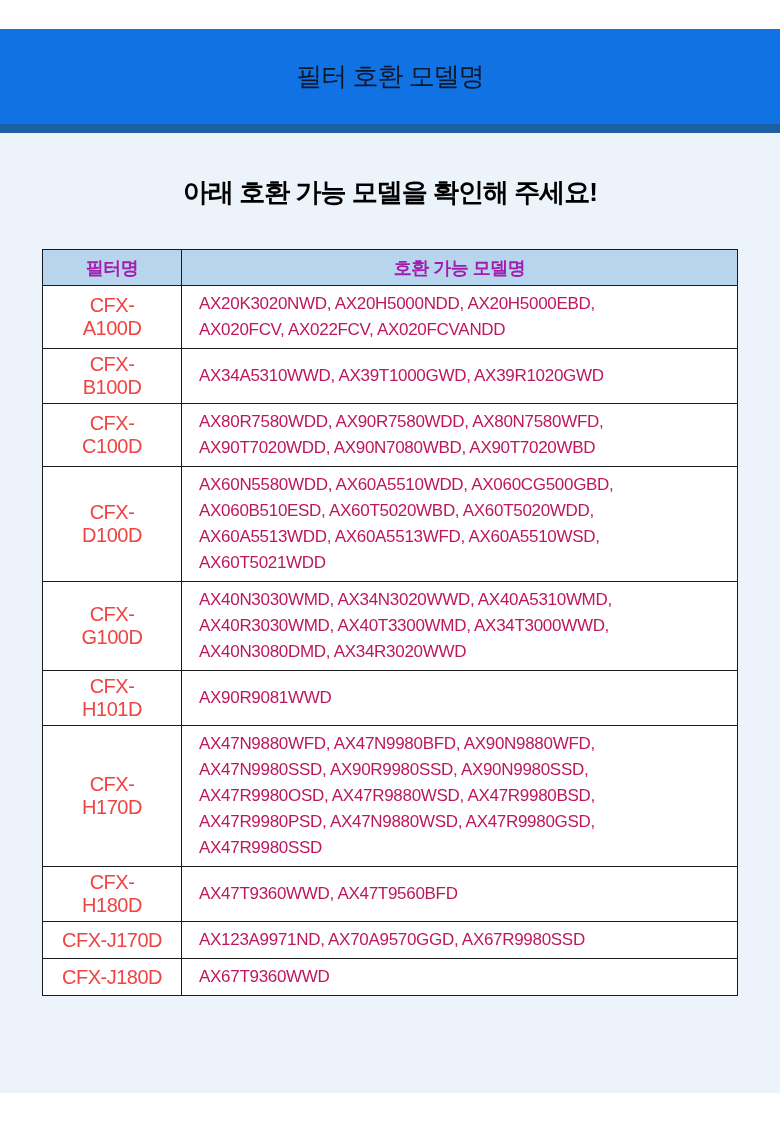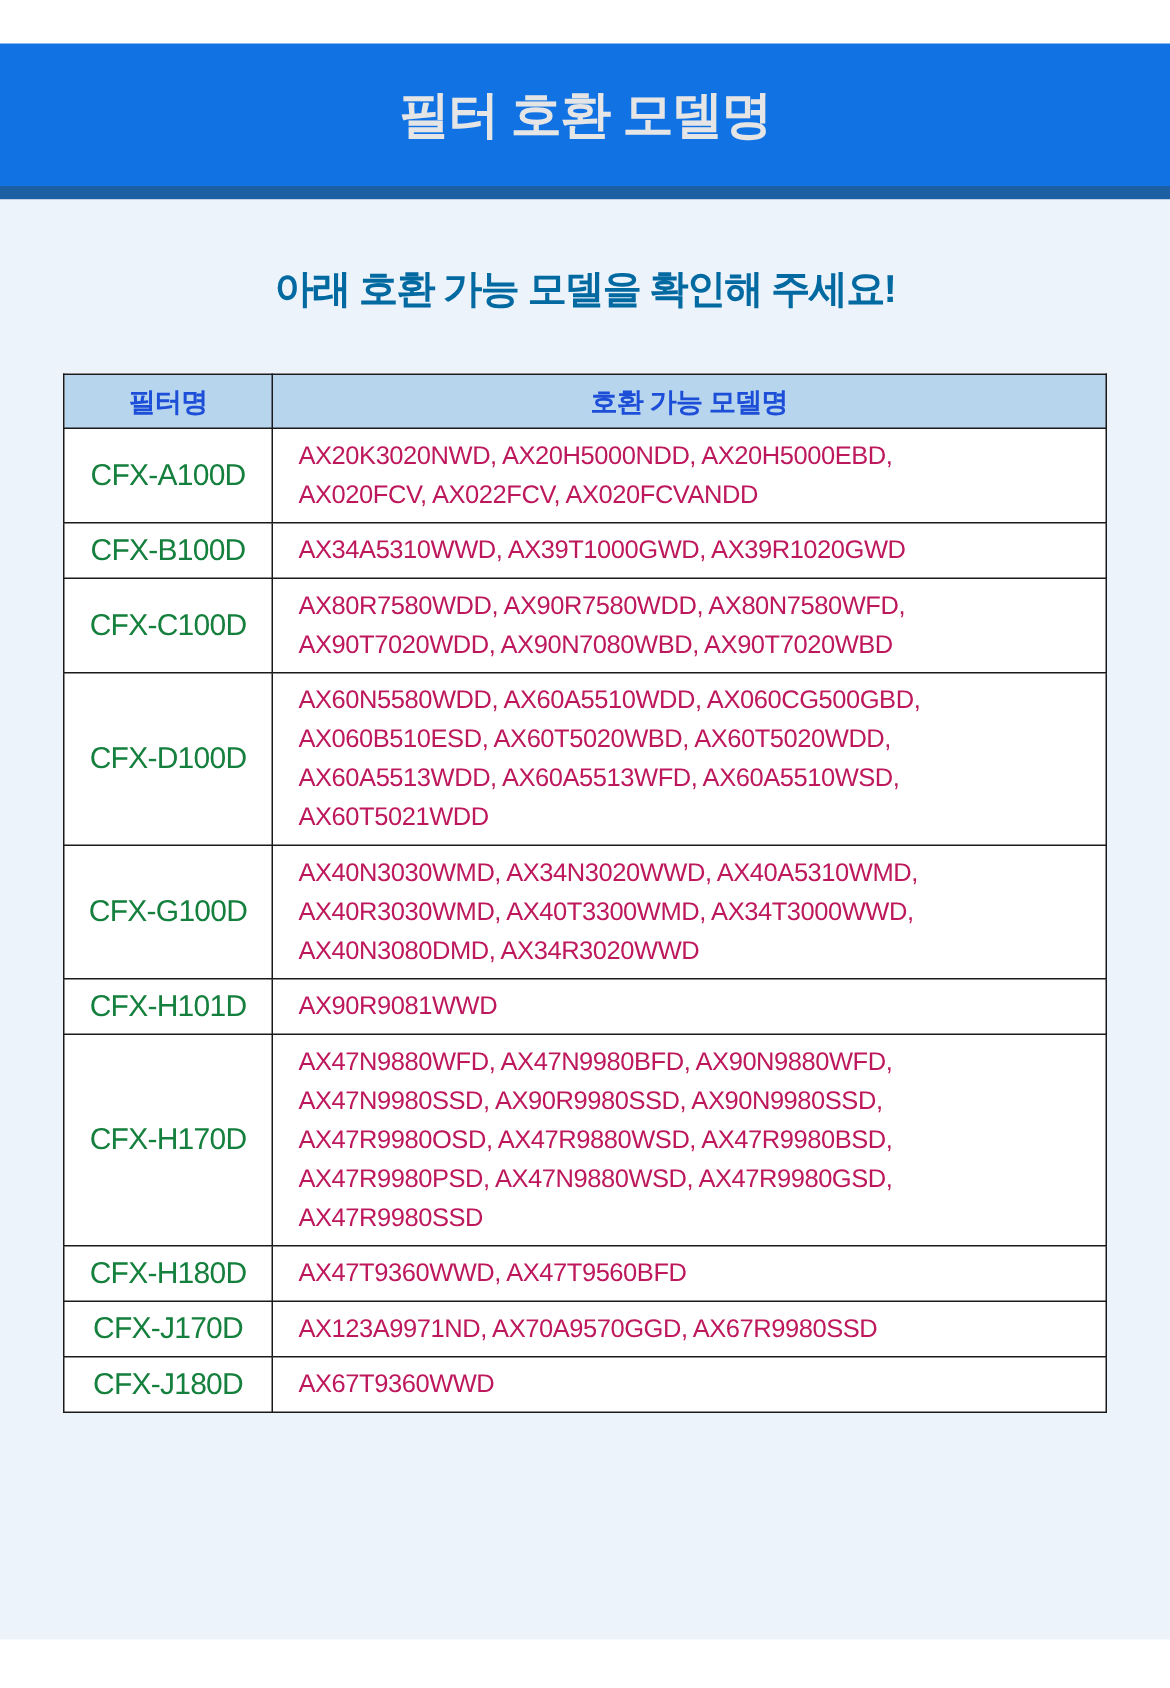--- a/index.html
+++ b/index.html
@@ -26,67 +26,67 @@
   .top-gap { height: 29px; background: #ffffff; }
   .banner {
     height: 95px;
     background: var(--banner-blue);
     display: flex;
     align-items: center;
     justify-content: center;
   }
   .banner-title {
     margin: 0;
-    color: #e5e5e5;
-    font-size: 34px;
-    font-weight: 700;
+    color: #0f172a;
+    font-size: 26px;
+    font-weight: 400;
     letter-spacing: -1px;
   }
   .banner-strip { height: 9px; background: var(--banner-strip); }
   .content {
     height: 960px;
     background: var(--content-bg);
     padding-top: 42px;
   }
   .subtitle {
     margin: 0;
     text-align: center;
     font-size: 26px;
     line-height: 34px;
     font-weight: 700;
-    color: #0369a1;
+    color: #000000;
     letter-spacing: -1px;
   }
   table.compat {
     width: 696px;
     margin: 40px auto 0 auto;
     border-collapse: collapse;
     background: #ffffff;
   }
   table.compat th,
   table.compat td {
     border: 1px solid var(--border-color);
   }
   table.compat th {
     background: var(--table-header-bg);
     height: 36px;
     font-size: 18px;
     font-weight: 700;
-    color: #1d4ed8;
+    color: #a21caf;
     letter-spacing: -0.5px;
     text-align: center;
   }
   td.filter-cell {
     width: 139px;
     text-align: center;
     vertical-align: middle;
     font-size: 20px;
-    color: #15803d;
+    color: #ef4444;
     letter-spacing: -0.5px;
-    padding: 4px 7px;
+    padding: 4px 18px;
   }
   td.models-cell {
     padding: 5px 17px;
     font-size: 17px;
     line-height: 26px;
     color: #be185d;
     letter-spacing: -0.3px;
     vertical-align: middle;
     white-space: pre-line;
   }

